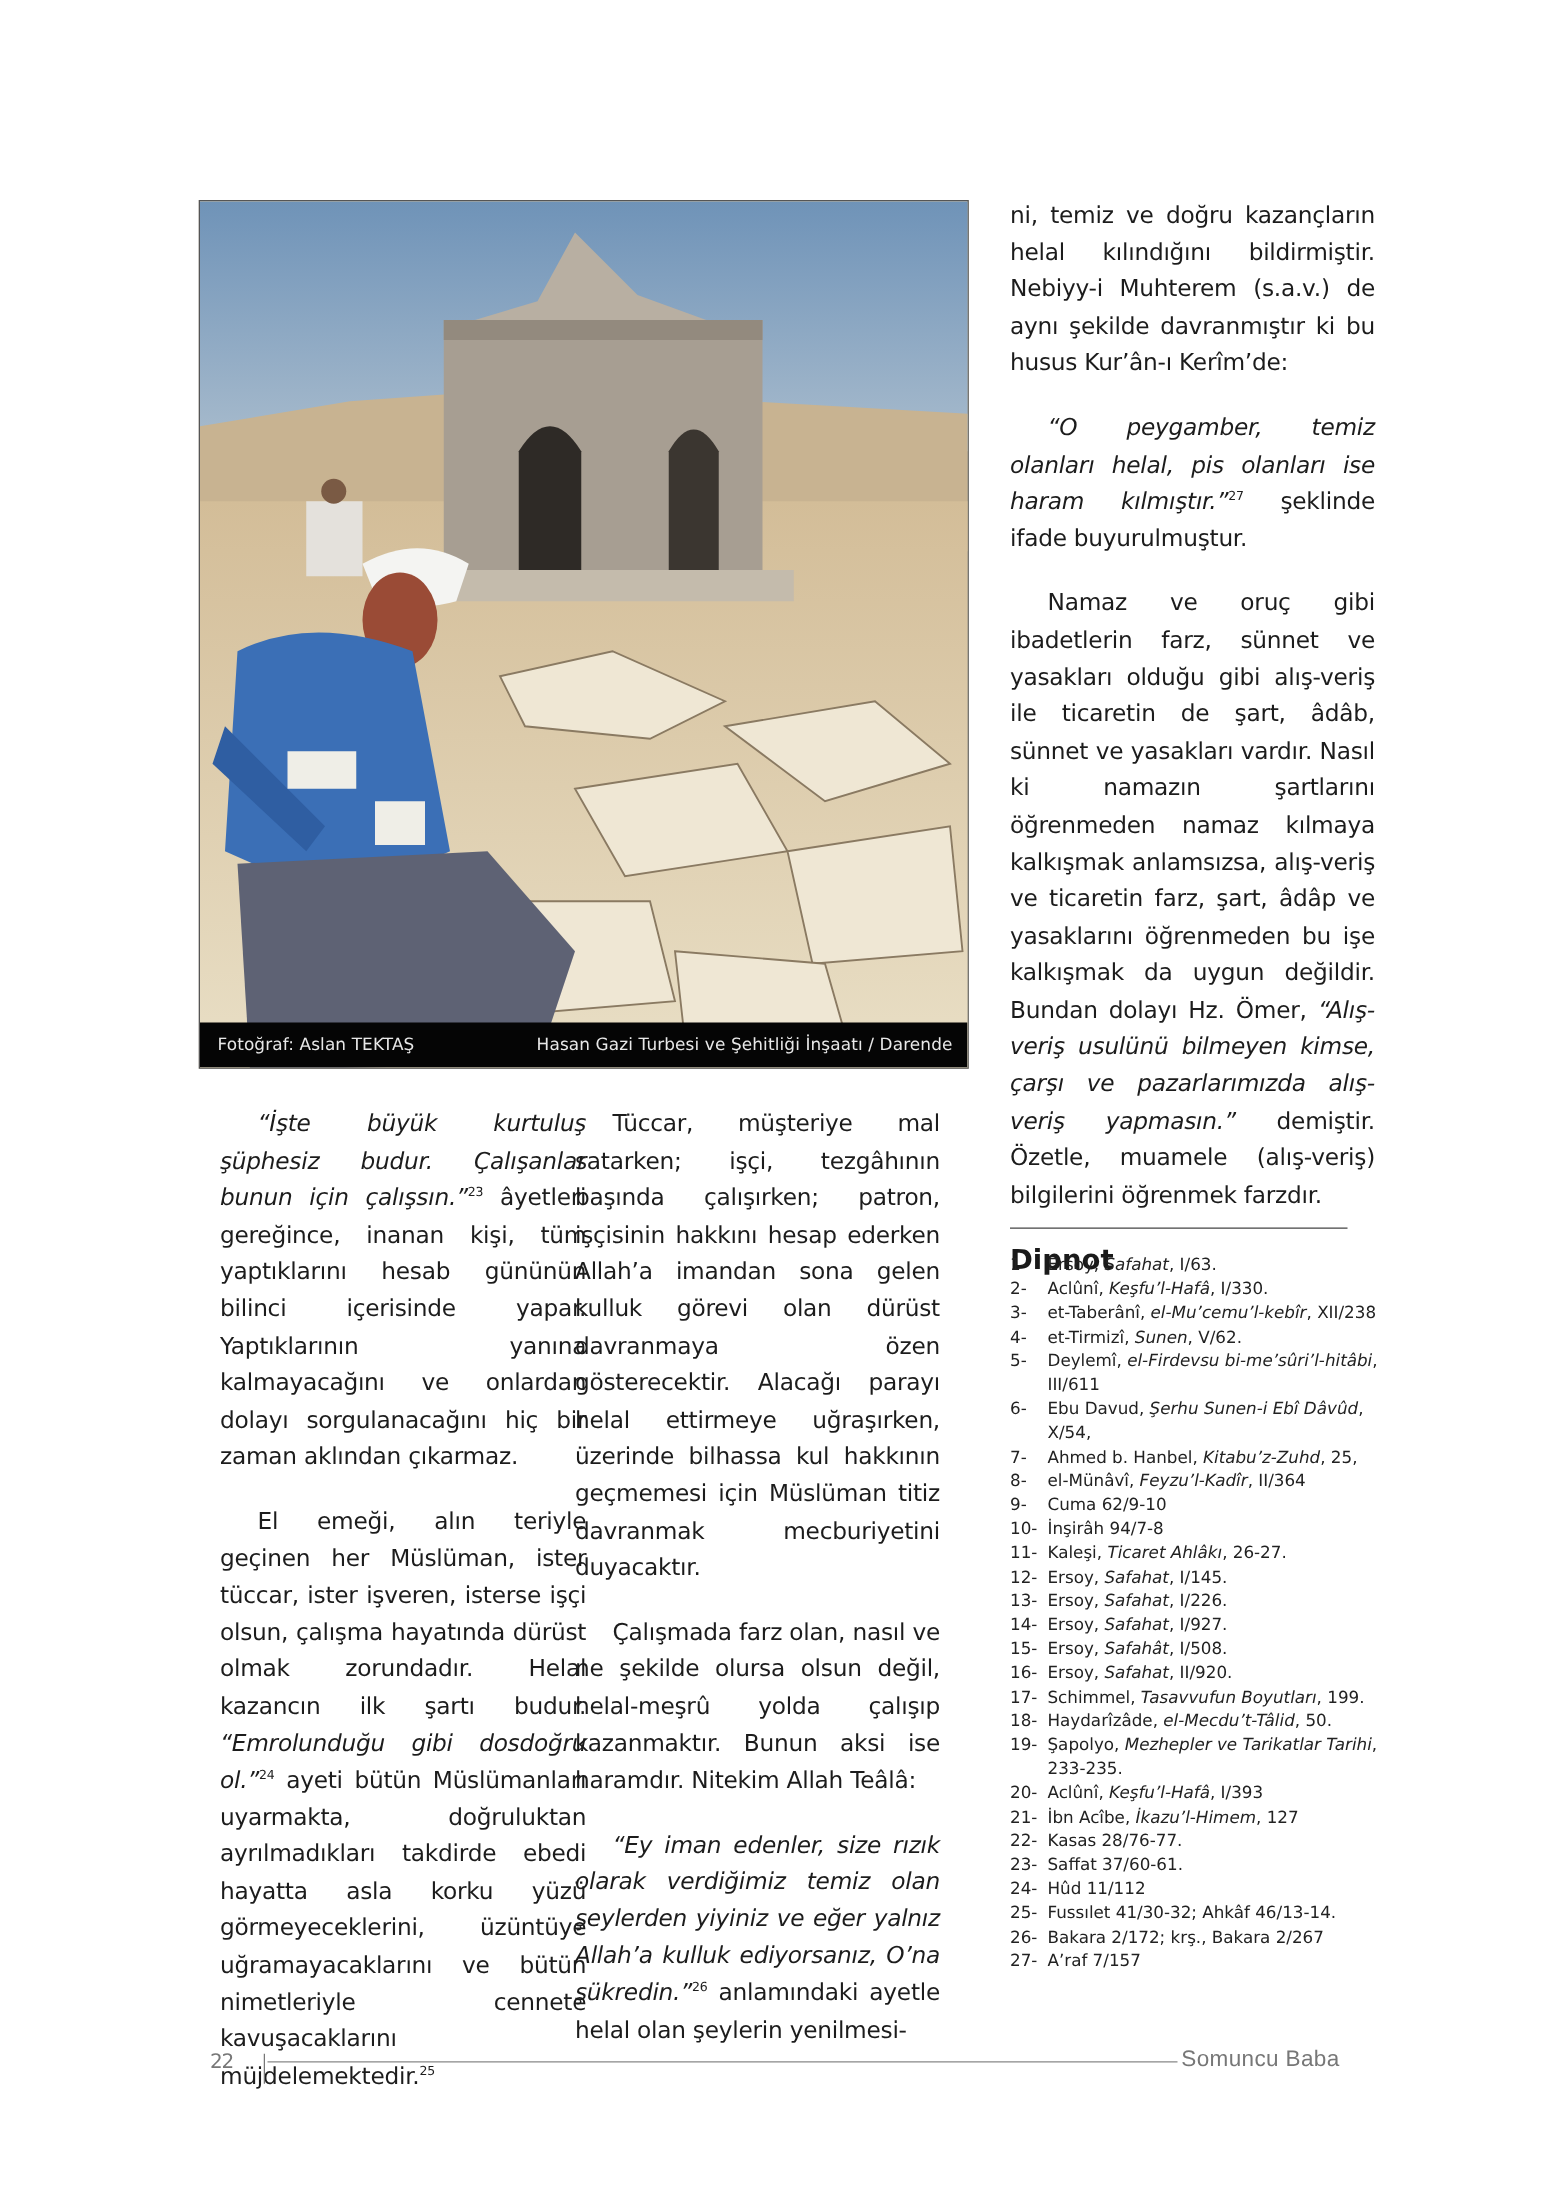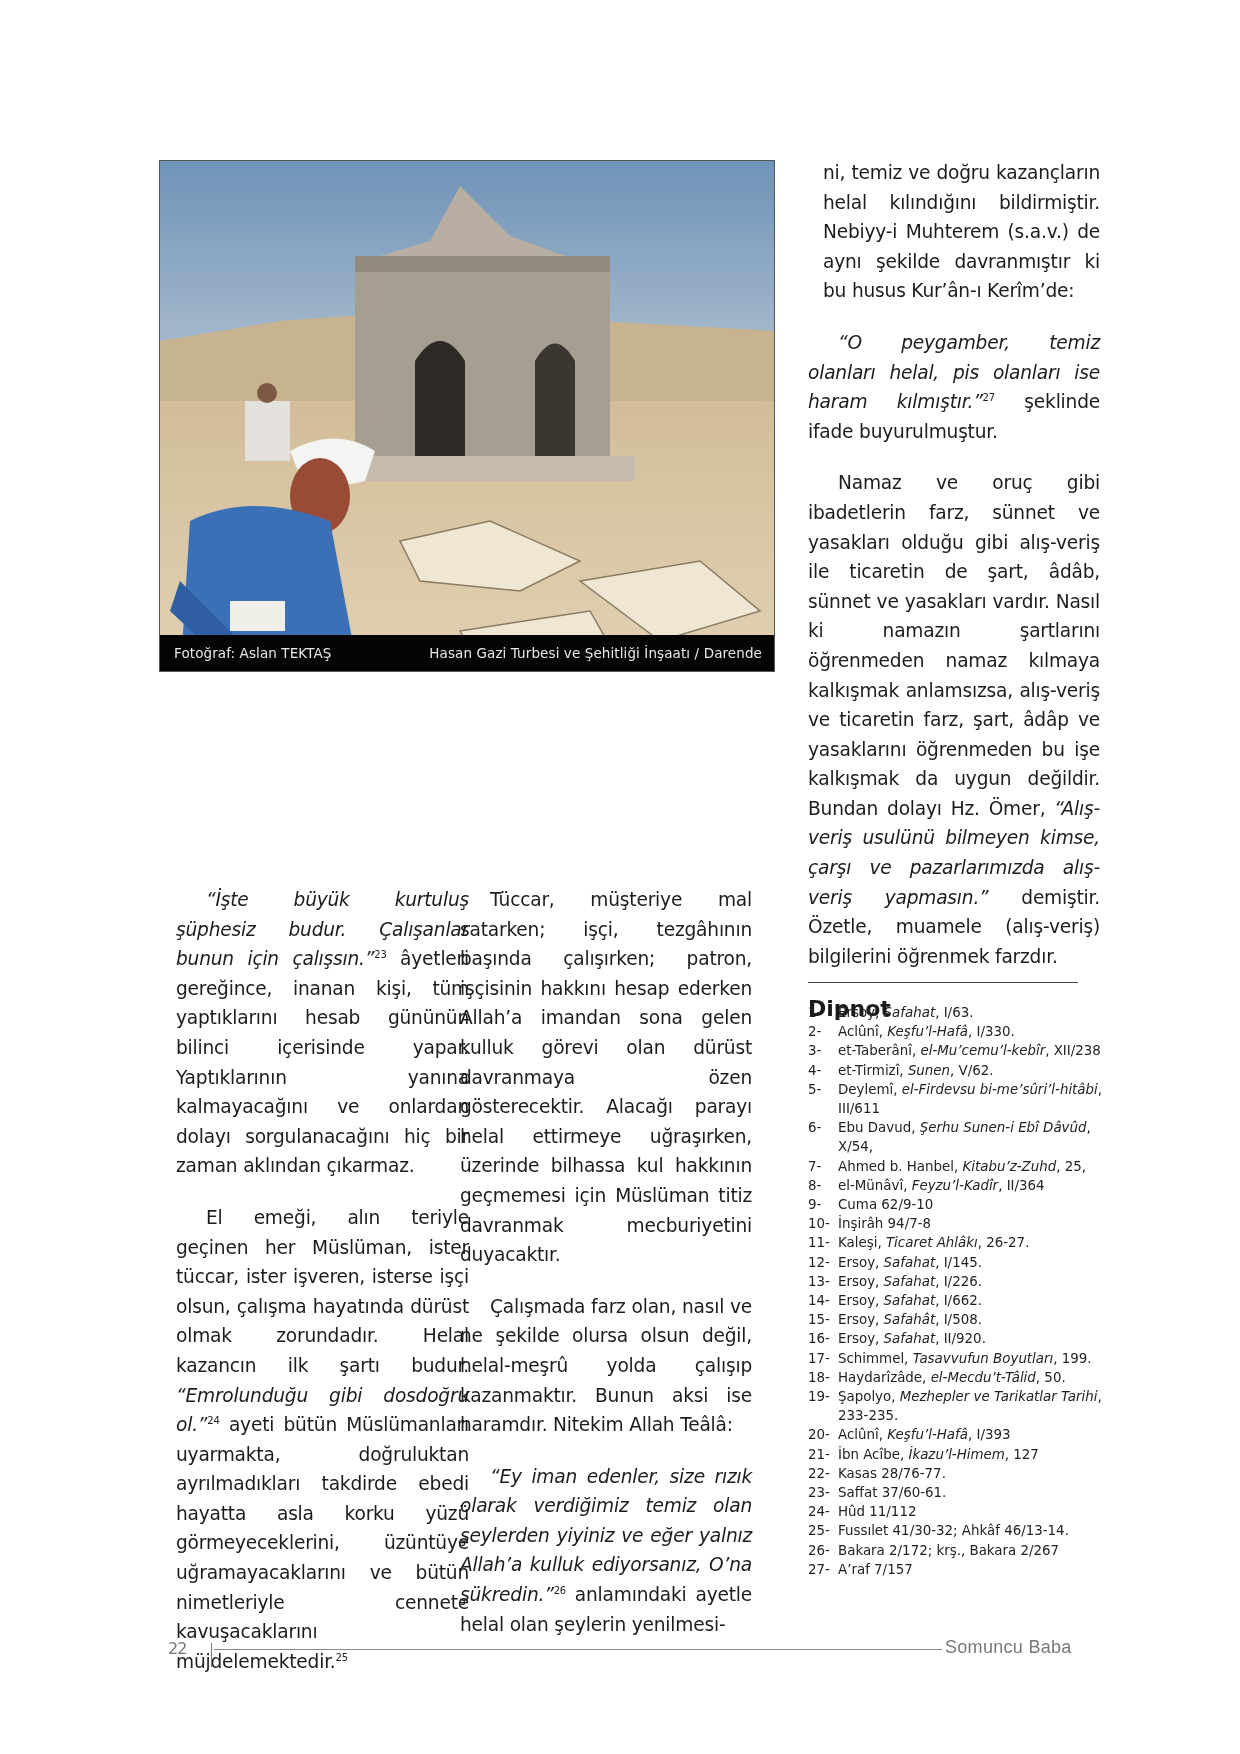--- a/index.html
+++ b/index.html
@@ -1,22 +1,22 @@
 <!DOCTYPE html>
 <html><head>
 <meta charset="utf-8">
 <style>
   html,body{margin:0;padding:0;background:#fff;}
   body{width:1240px;height:1754px;position:relative;overflow:hidden;font-family:"DejaVu Sans",sans-serif;color:#1c1c1c;}
-  .photo{position:absolute;left:159px;top:160px;width:616px;height:512px;overflow:hidden;background:#cfc7b3;border:1px solid #555;box-sizing:border-box;}
+  .photo{position:absolute;left:159px;top:160px;width:616px;height:695px;overflow:hidden;background:#cfc7b3;border:1px solid #555;box-sizing:border-box;}
   .photo svg{position:absolute;left:0;top:0;}
   .caption{position:absolute;left:0;right:0;bottom:0;height:36px;background:#050505;color:#e8e8e8;font-size:13.5px;display:flex;justify-content:space-between;align-items:center;padding:0 12px 0 14px;box-sizing:border-box;letter-spacing:0.1px;}
   .col{position:absolute;font-size:18.6px;line-height:29.6px;text-align:justify;hyphens:manual;letter-spacing:-0.2px;}
   .col p{margin:0 0 22px 0;text-indent:30px;}
-  .col p.noindent{text-indent:0;margin-left:15px;}
+  .col p.noindent{text-indent:0;}
   .col i{font-style:italic;}
   sup{font-size:10px;line-height:0;vertical-align:7px;}
   #col1{left:176px;top:885px;width:293px;}
   #col2{left:460px;top:885px;width:292px;}
   #col3{left:808px;top:158px;width:292px;}
   .dipnot-title{position:absolute;left:808px;top:950px;font-size:22px;font-weight:bold;color:#1a1a1a;margin-top:46px;}
   .dipnot-rule{position:absolute;left:808px;top:982px;width:270px;height:1px;background:#444;}
   .notes{position:absolute;left:808px;top:1003px;width:300px;font-size:13.4px;line-height:19.2px;color:#222;}
   .note{display:flex;}
   .note .n{width:30px;flex:0 0 30px;}
@@ -145,21 +145,21 @@
     <div class="note">
       <span class="n">12-</span>
       <span class="t"><span>Ersoy, </span><i>Safahat</i><span>, I/145.</span></span>
     </div>
     <div class="note">
       <span class="n">13-</span>
       <span class="t"><span>Ersoy, </span><i>Safahat</i><span>, I/226.</span></span>
     </div>
     <div class="note">
       <span class="n">14-</span>
-      <span class="t"><span>Ersoy, </span><i>Safahat</i><span>, I/662.</span></span>
+      <span class="t"><span>Ersoy, </span><i>Safahat</i><span>, I/927.</span></span>
     </div>
     <div class="note">
       <span class="n">15-</span>
       <span class="t"><span>Ersoy, </span><i>Safahât</i><span>, I/508.</span></span>
     </div>
     <div class="note">
       <span class="n">16-</span>
       <span class="t"><span>Ersoy, </span><i>Safahat</i><span>, II/920.</span></span>
     </div>
     <div class="note">

